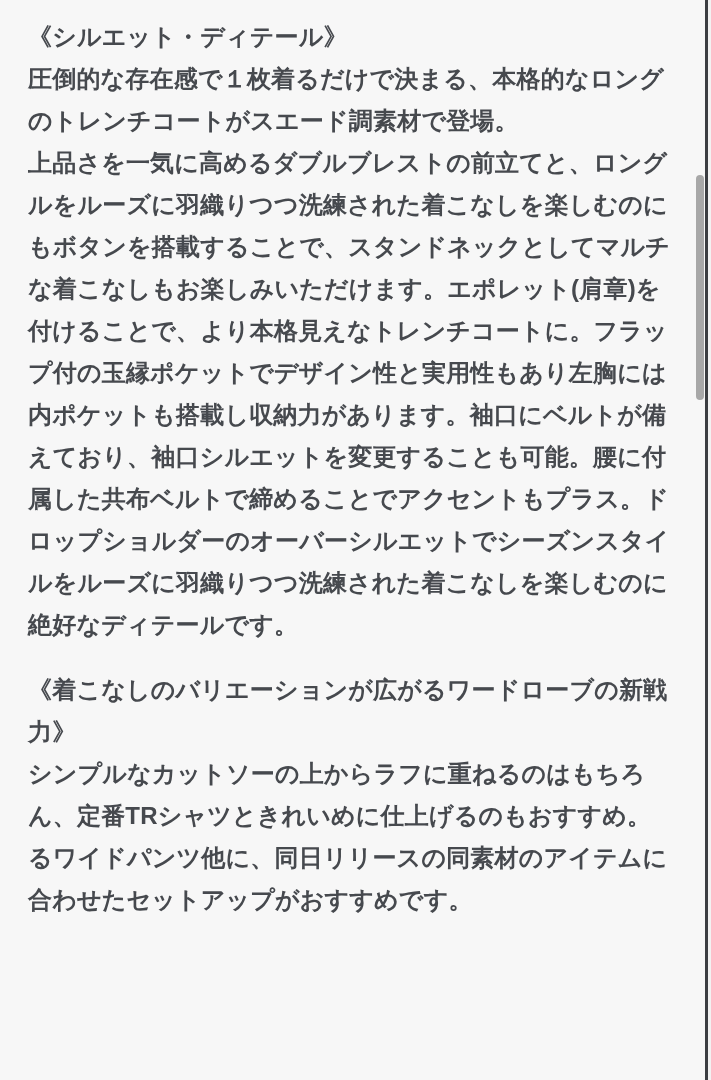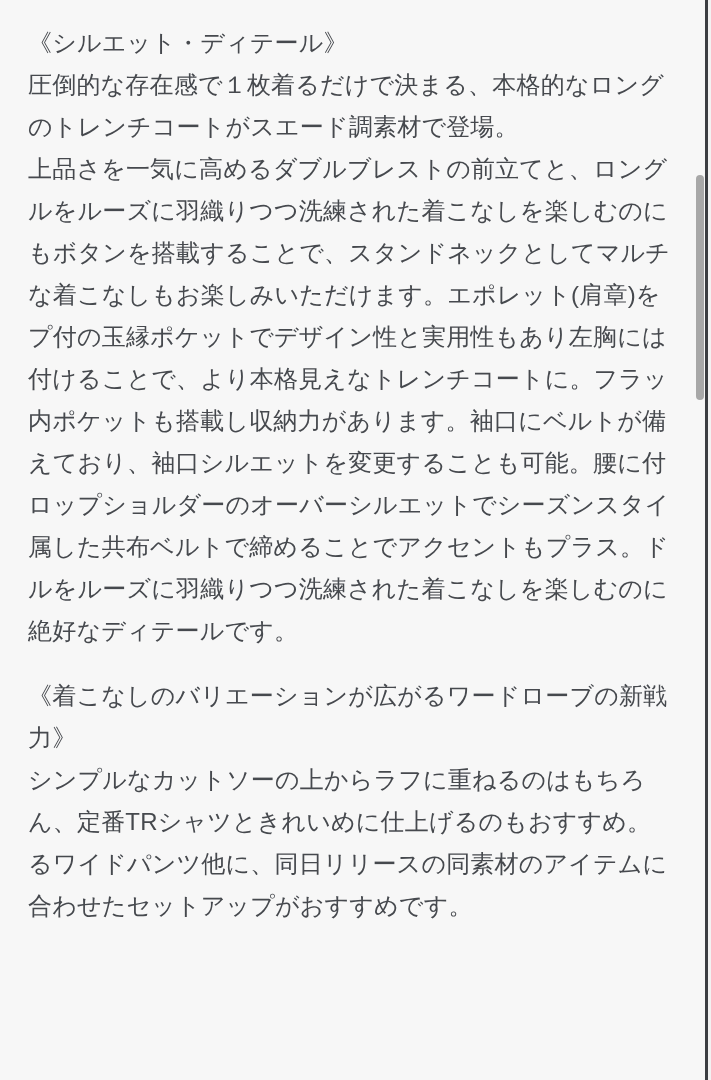--- a/index.html
+++ b/index.html
@@ -13,26 +13,27 @@
   }
   .viewport {
     position: relative;
     width: 711px;
     height: 1080px;
     background: #f7f7f7;
   }
   .text-content {
     position: absolute;
     left: 28px;
-    top: 22px;
+    top: 16px;
     right: 50px;
     color: #46494e;
     font-size: 24px;
     line-height: 42px;
     letter-spacing: 0.2px;
+    font-weight: bold;
   }
   .text-section { display: block; }
   .text-section + .text-section { margin-top: 23px; }
   .text-line {
     white-space: pre;
     height: 42px;
   }
   .scrollbar-track {
     position: absolute;
     top: 0;
@@ -71,26 +72,26 @@
 
   <div class="text-content" id="text-content">
       <div class="text-section">
         <div class="text-line">《シルエット・ディテール》</div>
         <div class="text-line">圧倒的な存在感で１枚着るだけで決まる、本格的なロング</div>
         <div class="text-line">のトレンチコートがスエード調素材で登場。</div>
         <div class="text-line">上品さを一気に高めるダブルブレストの前立てと、ロング</div>
         <div class="text-line">ルをルーズに羽織りつつ洗練された着こなしを楽しむのに</div>
         <div class="text-line">もボタンを搭載することで、スタンドネックとしてマルチ</div>
         <div class="text-line">な着こなしもお楽しみいただけます。エポレット(肩章)を</div>
+        <div class="text-line">付けることで、より本格見えなトレンチコートに。フラッ</div>
         <div class="text-line">プ付の玉縁ポケットでデザイン性と実用性もあり左胸には</div>
-        <div class="text-line">付けることで、より本格見えなトレンチコートに。フラッ</div>
         <div class="text-line">内ポケットも搭載し収納力があります。袖口にベルトが備</div>
         <div class="text-line">えており、袖口シルエットを変更することも可能。腰に付</div>
+        <div class="text-line">属した共布ベルトで締めることでアクセントもプラス。ド</div>
         <div class="text-line">ロップショルダーのオーバーシルエットでシーズンスタイ</div>
-        <div class="text-line">属した共布ベルトで締めることでアクセントもプラス。ド</div>
         <div class="text-line">ルをルーズに羽織りつつ洗練された着こなしを楽しむのに</div>
         <div class="text-line">絶好なディテールです。</div>
       </div>
       <div class="text-section">
         <div class="text-line">《着こなしのバリエーションが広がるワードローブの新戦</div>
         <div class="text-line">力》</div>
         <div class="text-line">シンプルなカットソーの上からラフに重ねるのはもちろ</div>
         <div class="text-line">ん、定番TRシャツときれいめに仕上げるのもおすすめ。</div>
         <div class="text-line">るワイドパンツ他に、同日リリースの同素材のアイテムに</div>
         <div class="text-line">合わせたセットアップがおすすめです。</div>

